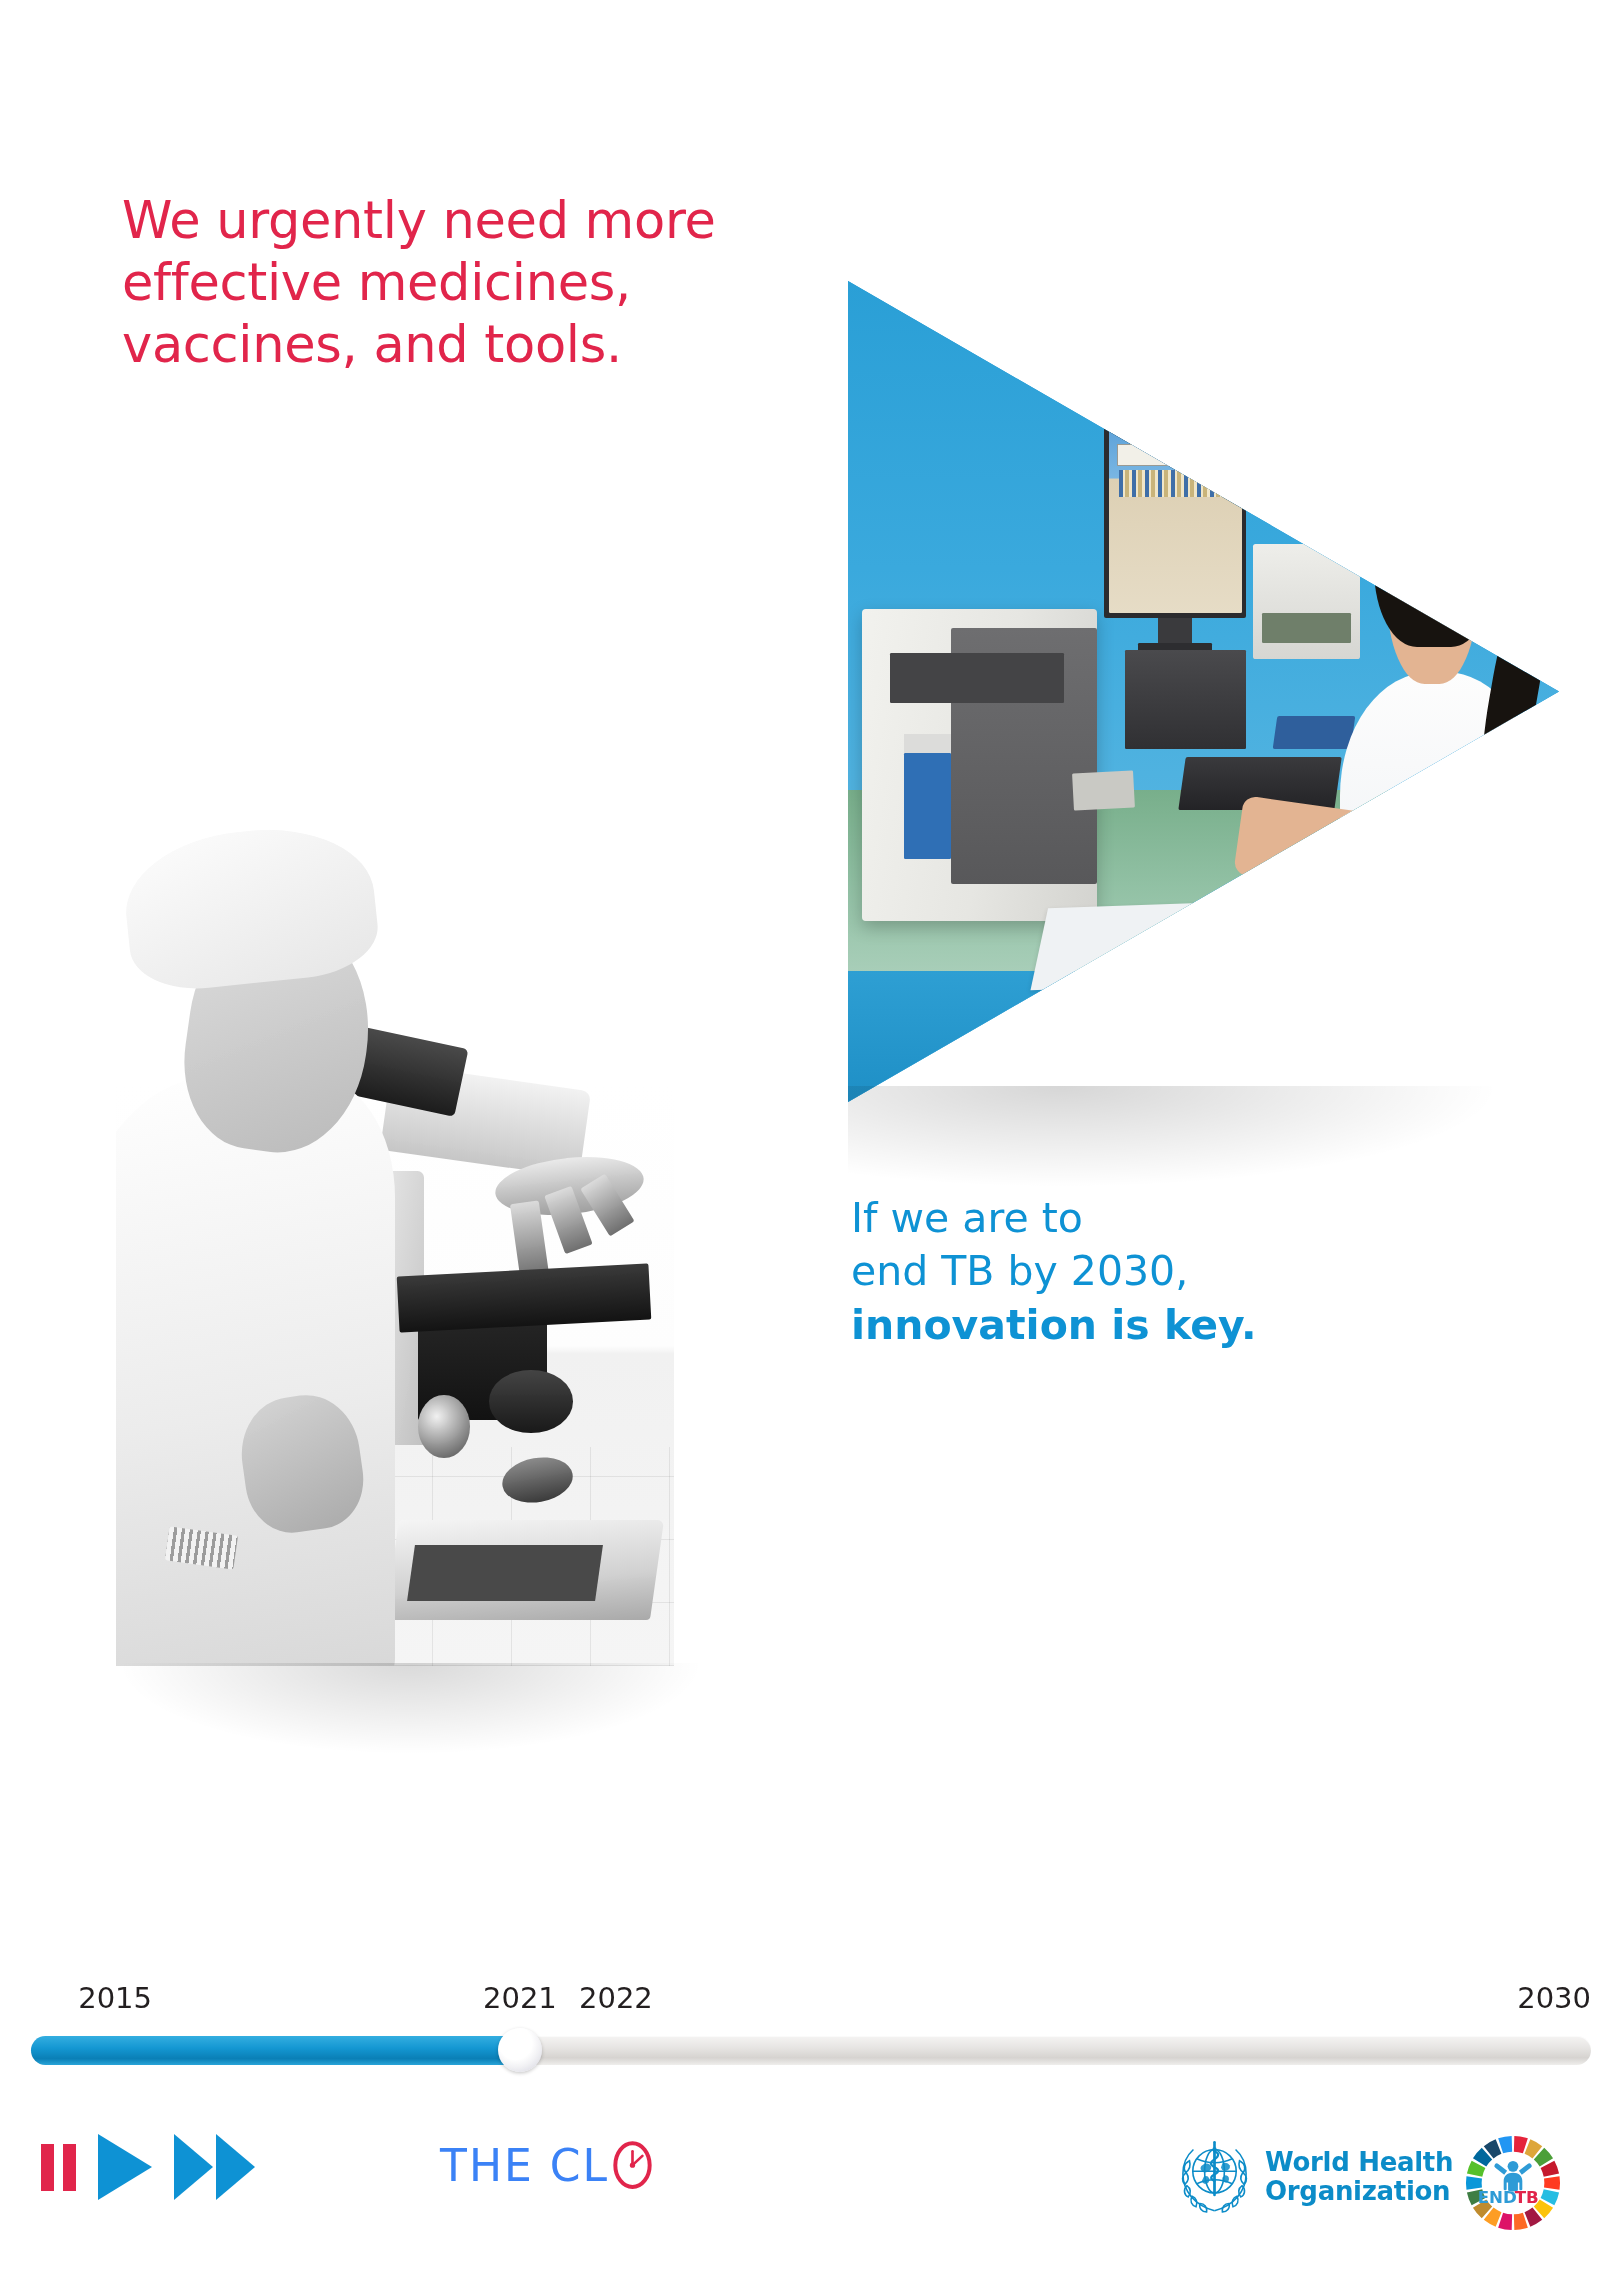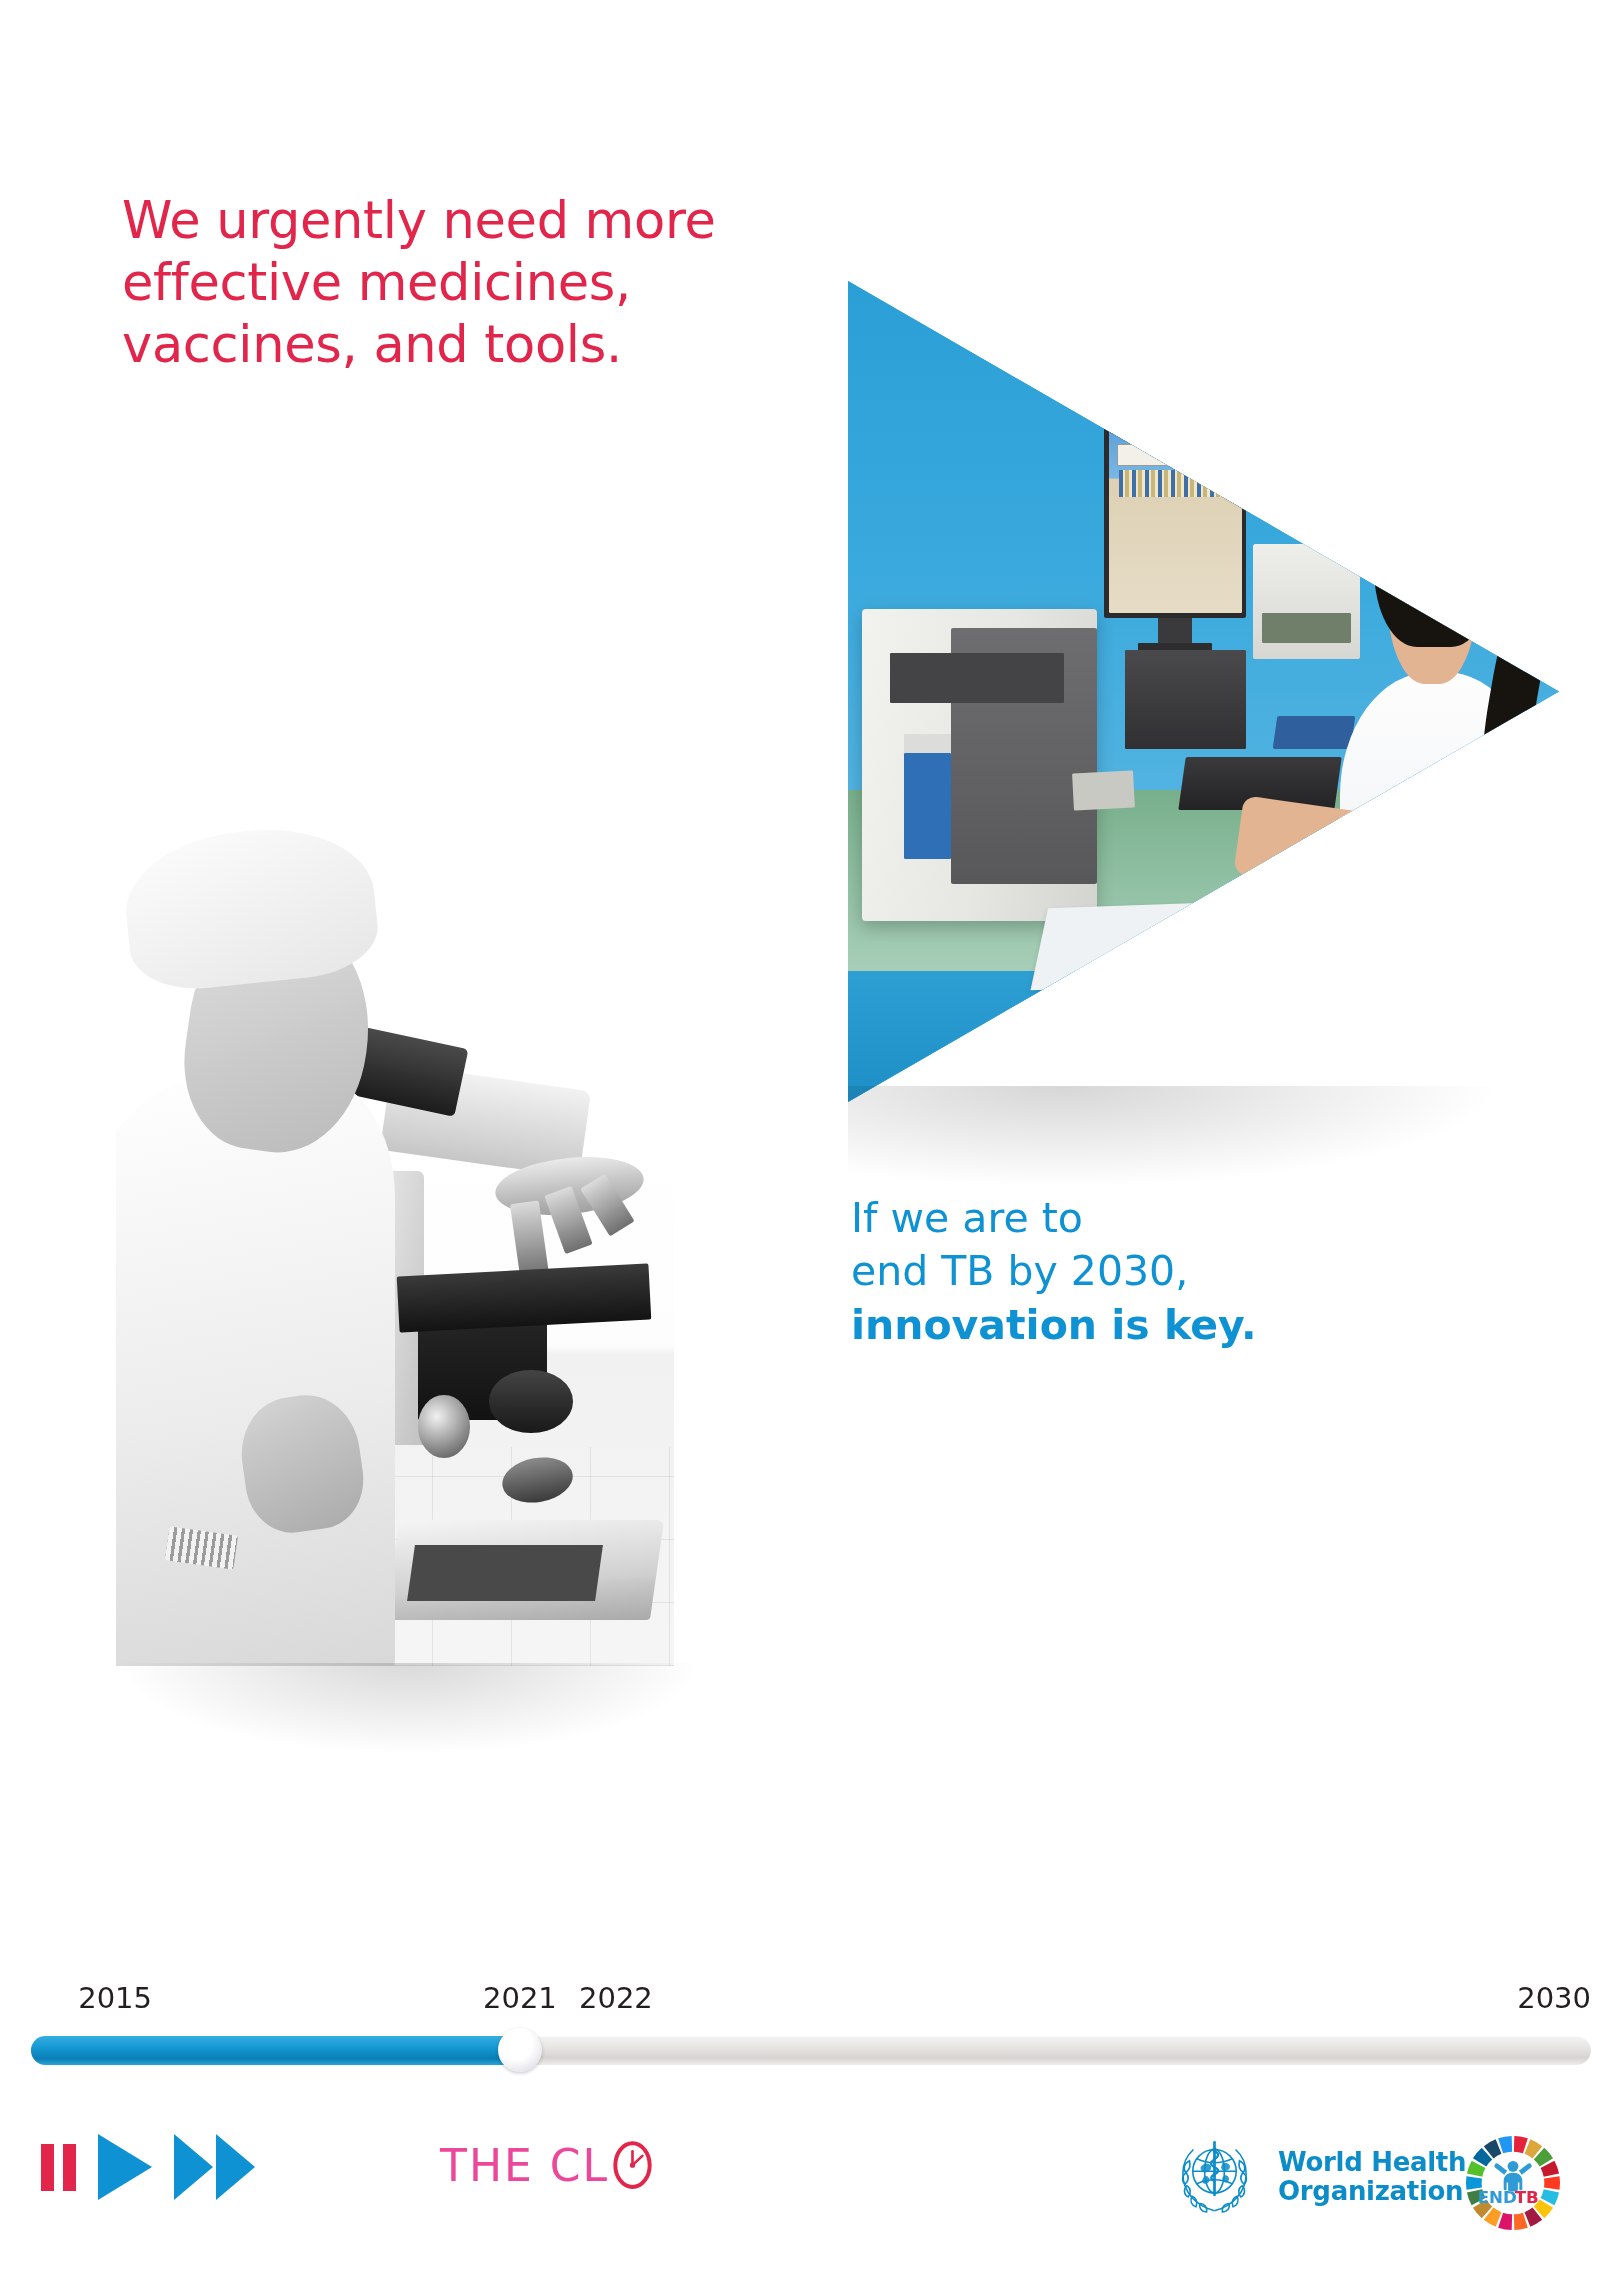--- a/index.html
+++ b/index.html
@@ -577,40 +577,40 @@
   .slogan {
     position: absolute;
     left: 440px;
     top: 19.6px;
     display: flex;
     align-items: center;
     font-family: "DejaVu Sans", sans-serif;
     font-size: 44px;
     font-weight: 400;
     letter-spacing: 2px;
-    color: #ec4899;
+    color: #3b82f6;
     white-space: nowrap;
   }
   .clock-o {
     position: relative;
     display: inline-block;
     width: 41px;
     height: 50px;
     margin: 0 2.6px;
     vertical-align: middle;
   }
   .clock-o svg { position: absolute; inset: 0; }
 
   .who-logo {
     position: absolute;
     left: 1175px;
     top: 17px;
     display: flex;
     align-items: center;
-    gap: 24px;
+    gap: 11px;
   }
   .who-mark { width: 79px; height: 79px; }
   .who-text {
     font-family: "DejaVu Sans", sans-serif;
     font-weight: 700;
     font-size: 26px;
     line-height: 1.08;
     color: #0C8CC8;
     white-space: pre-line;
     letter-spacing: -0.3px;

